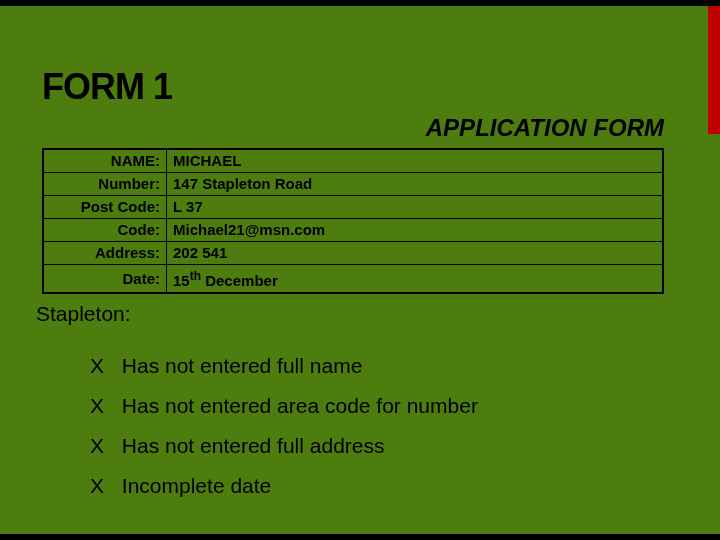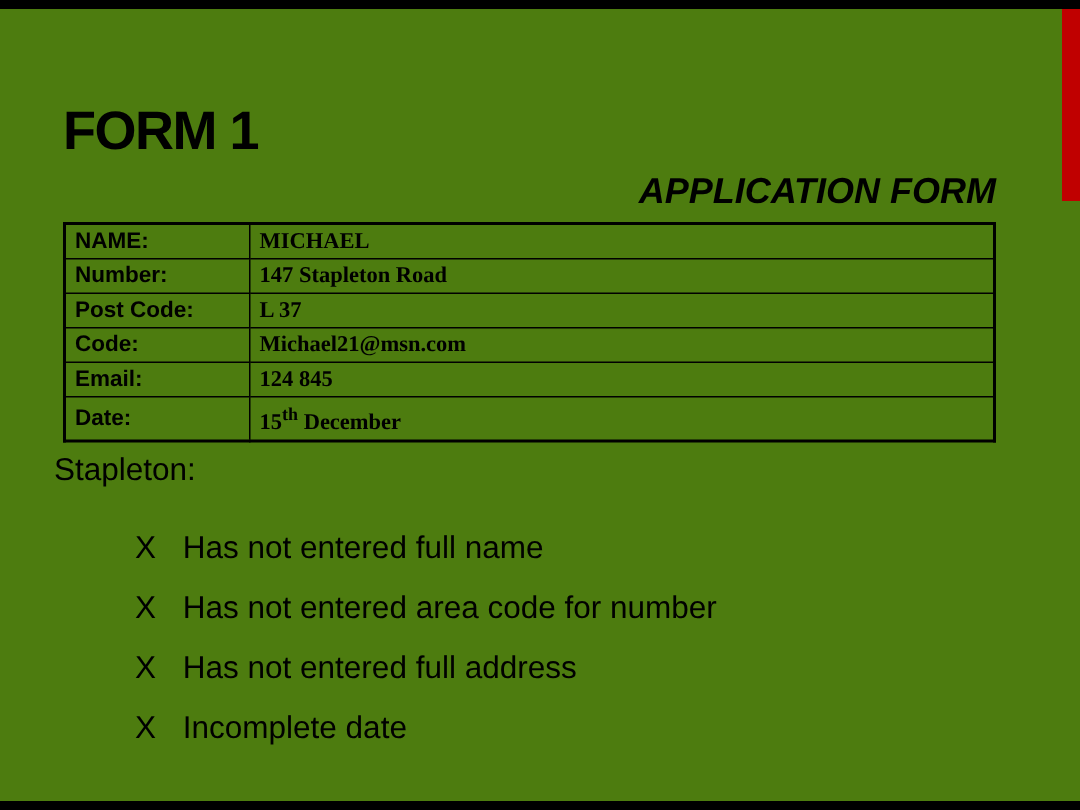--- a/index.html
+++ b/index.html
@@ -68,24 +68,24 @@
   }
   .form-table td {
     border: 1px solid #000;
     padding: 1px 6px 1px 6px;
     line-height: 20px;
     height: 20px;
     vertical-align: middle;
   }
   .form-table td.label {
     width: 110px;
+    text-align: right;
   }
   .form-table td.value {
     width: auto;
-    font-family: Liberation Serif, serif;
   }
   .sup {
     font-size: 12px;
     vertical-align: super;
   }
   .problems-heading {
     position: absolute;
     left: 36px;
     top: 296px;
     font-size: 21px;
@@ -132,22 +132,22 @@
         </tr>
         <tr>
           <td class="label">Post Code:</td>
           <td class="value">L 37</td>
         </tr>
         <tr>
           <td class="label">Code:</td>
           <td class="value">Michael21@msn.com</td>
         </tr>
         <tr>
-          <td class="label">Email:</td>
-          <td class="value">124 845</td>
+          <td class="label">Address:</td>
+          <td class="value">202 541</td>
         </tr>
         <tr>
           <td class="label">Date:</td>
           <td class="value">15<span class="sup">th</span> December</td>
         </tr>
       </tbody>
   </table>
 
   <div class="problems-heading">Stapleton:</div>
 

